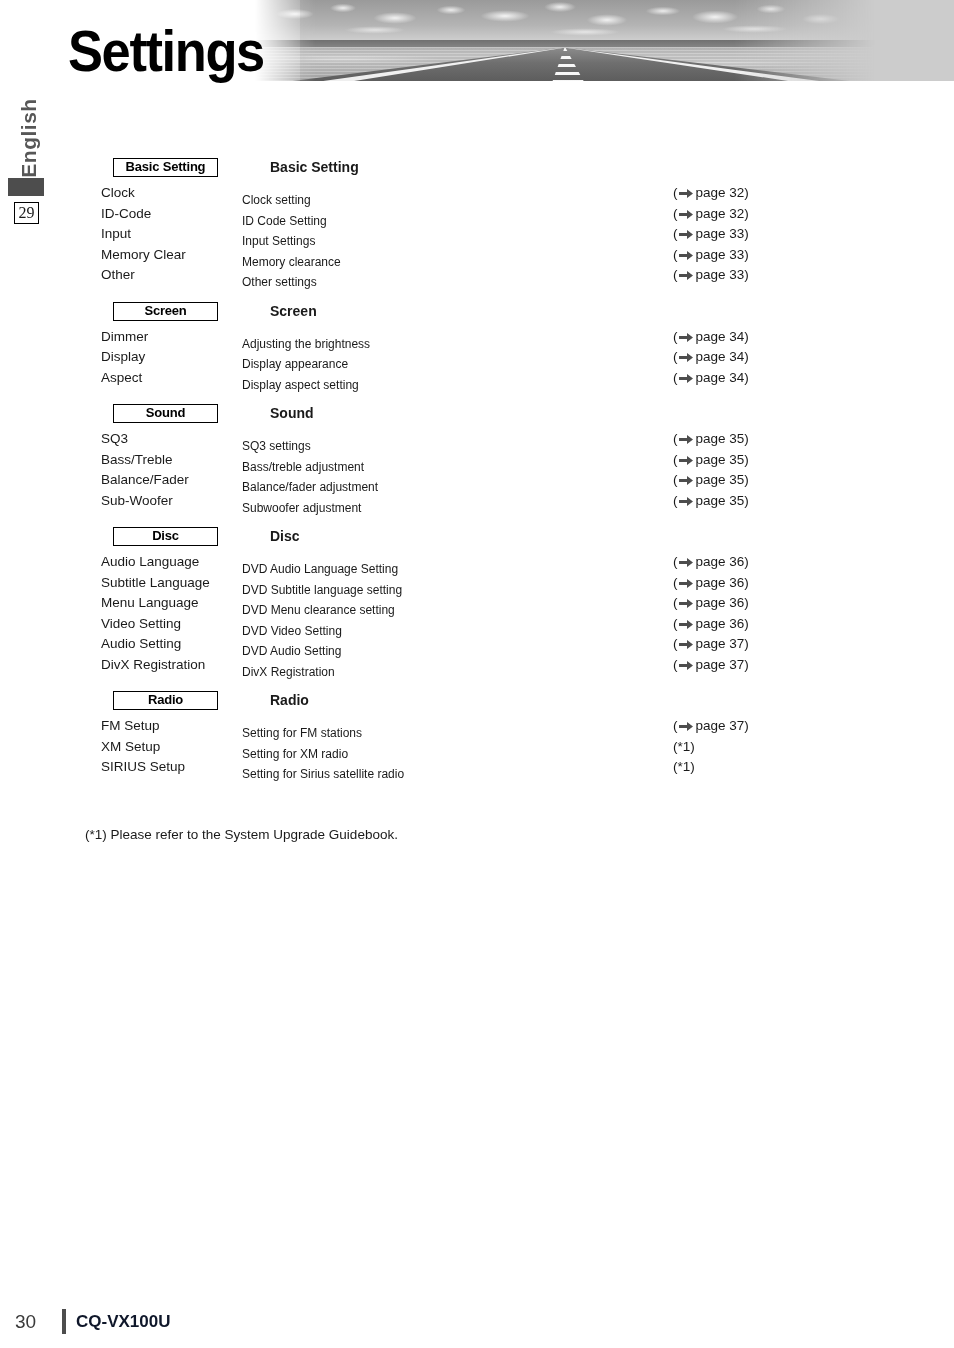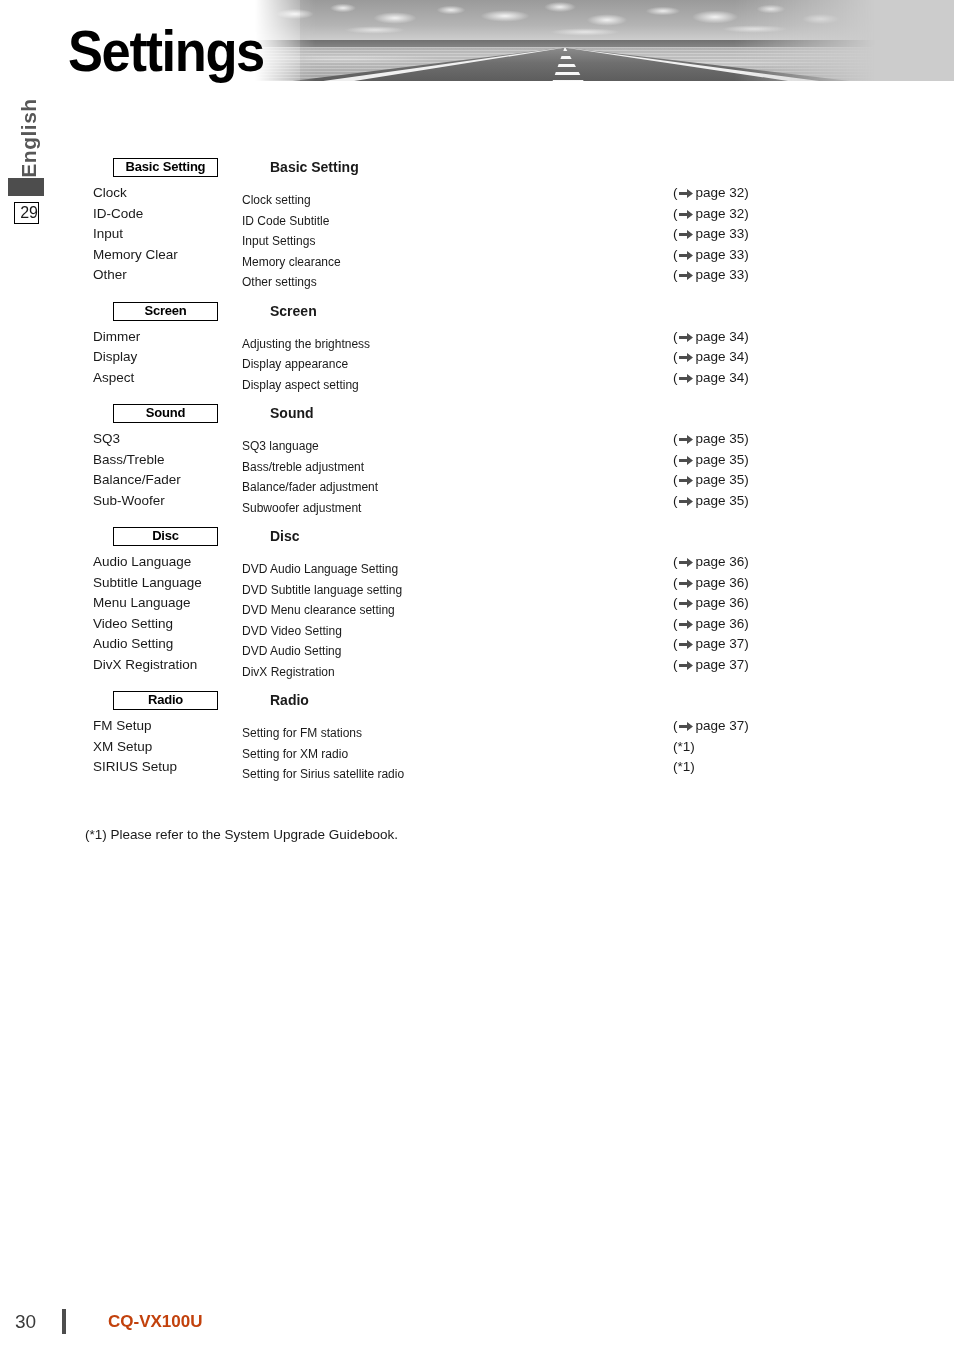--- a/index.html
+++ b/index.html
@@ -193,24 +193,24 @@
   }
   #chapter-number-badge {
     position: absolute;
     left: 14px;
     top: 112px;
     width: 25px;
     height: 22px;
     border: 1.5px solid #000000;
     box-sizing: border-box;
     background: #ffffff;
-    font-family: Liberation Sans, sans-serif;
+    font-family: Liberation Serif, serif;
     font-size: 16px;
     line-height: 20px;
-    text-align: right;
+    text-align: center;
     color: #1a1a1a;
   }
 
   
   #settings-content {
     position: absolute;
     left: 85px;
     top: 158px;
     width: 790px;
   }
@@ -250,21 +250,21 @@
     font-size: 14px;
     line-height: 17px;
     color: #1a1a1a;
   }
   .settings-row {
     position: relative;
     height: 20.5px;
   }
   .row-name {
     position: absolute;
-    left: 8px;
+    left: 16px;
     top: 0;
     font-size: 13.5px;
     line-height: 19px;
     color: #1a1a1a;
     white-space: nowrap;
   }
   .row-desc {
     position: absolute;
     left: 157px;
     top: 8px;
@@ -331,22 +331,21 @@
   }
   #footer-model {
     position: absolute;
     left: 76px;
     top: 4px;
     font-family: "Liberation Sans", sans-serif;
     font-weight: bold;
     font-size: 17px;
     line-height: 24px;
     letter-spacing: 0px;
-    color: #c2410c;
-    margin-left: 32px;
+    color: #0f172a;
   }
 </style>
 </head>
 <body>
 
 <div id="header-banner">
   <div id="banner-gray-base"></div>
   <div id="banner-white-left"></div>
   <div id="banner-photo">
     <div class="photo-sky"></div>
@@ -386,21 +385,21 @@
             <svg viewBox="0 0 14 11" width="14" height="11" aria-hidden="true">
               <path d="M0 4 L8 4 L8 1 L14 5.5 L8 10 L8 7 L0 7 Z" fill="#4d4d4d"></path>
             </svg>
           </span>
           <span>page 32</span>
           <span>)</span>
         </div>
       </div>
       <div class="settings-row">
         <div class="row-name">ID-Code</div>
-        <div class="row-desc">ID Code Subtitle</div>
+        <div class="row-desc">ID Code Setting</div>
         <div class="row-ref">
           <span>(</span>
           <span class="ref-arrow-icon">
             <svg viewBox="0 0 14 11" width="14" height="11" aria-hidden="true">
               <path d="M0 4 L8 4 L8 1 L14 5.5 L8 10 L8 7 L0 7 Z" fill="#4d4d4d"></path>
             </svg>
           </span>
           <span>page 32</span>
           <span>)</span>
         </div>
@@ -496,21 +495,21 @@
         </div>
       </div>
     </div>
     <div class="settings-group">
       <div class="group-header-row">
         <div class="group-badge">Sound</div>
         <div class="group-title">Sound</div>
       </div>
       <div class="settings-row">
         <div class="row-name">SQ3</div>
-        <div class="row-desc">SQ3 language</div>
+        <div class="row-desc">SQ3 settings</div>
         <div class="row-ref">
           <span>(</span>
           <span class="ref-arrow-icon">
             <svg viewBox="0 0 14 11" width="14" height="11" aria-hidden="true">
               <path d="M0 4 L8 4 L8 1 L14 5.5 L8 10 L8 7 L0 7 Z" fill="#4d4d4d"></path>
             </svg>
           </span>
           <span>page 35</span>
           <span>)</span>
         </div>

